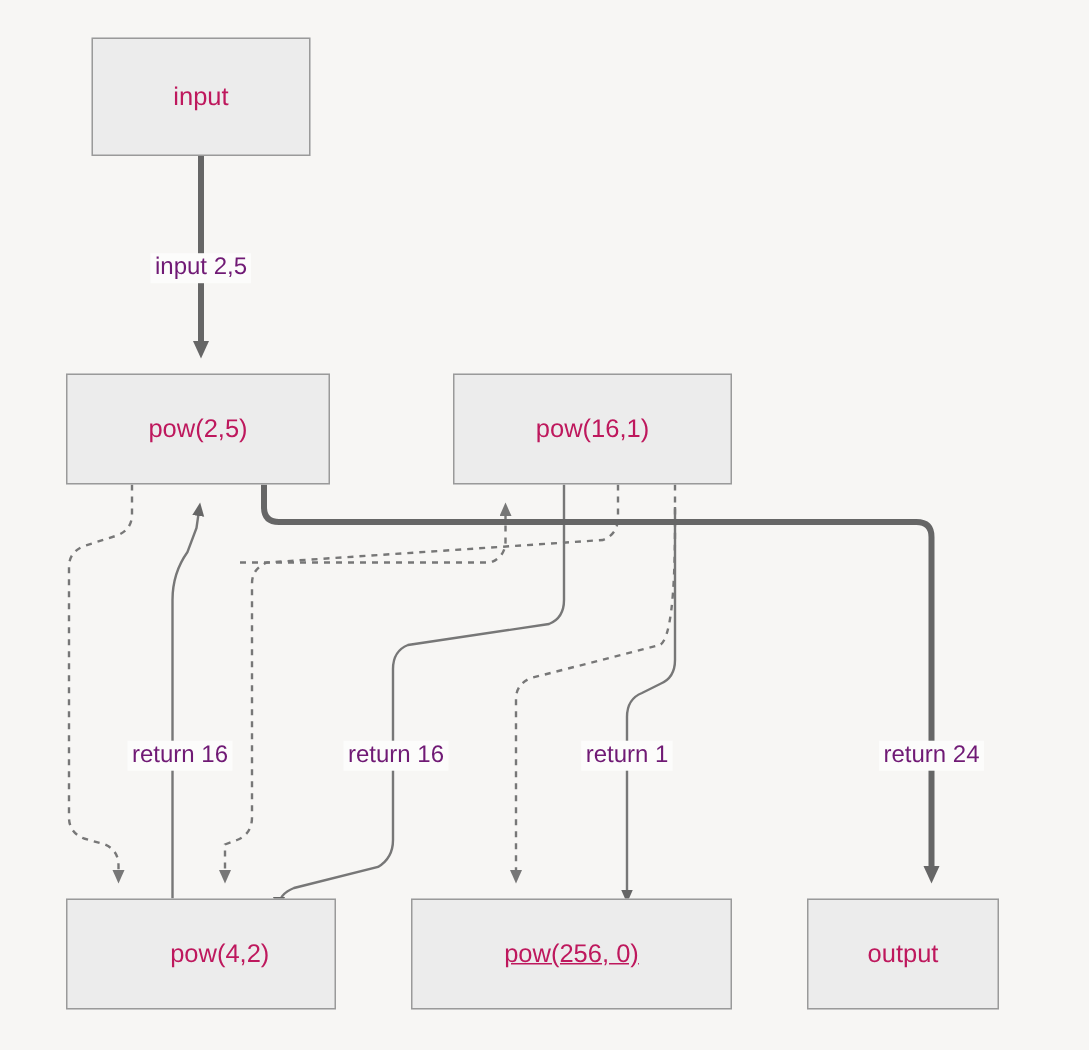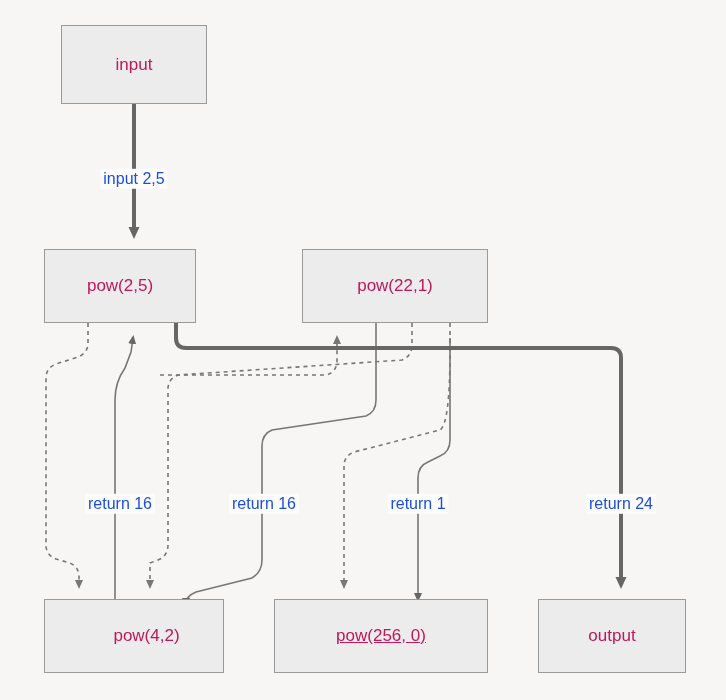--- a/index.html
+++ b/index.html
@@ -24,21 +24,21 @@
     align-items: center;
     justify-content: center;
     color: #be185d;
     font-size: 17px;
     font-family: "Liberation Sans", sans-serif;
     z-index: 3;
   }
   .edge-label {
     position: absolute;
     background: #fcfcfb;
-    color: #1d4ed8;
+    color: #701a75;
     font-size: 16px;
     font-family: "Liberation Sans", sans-serif;
     padding: 1px 3px;
     white-space: nowrap;
     transform: translate(-50%, -50%);
     z-index: 4;
     line-height: 1.15;
   }
   svg#edges {
     position: absolute;
@@ -83,37 +83,37 @@
 
     <path d="M160,375 L327,375 Q337,371 337,361 L337,338" fill="none" stroke="#777777" stroke-width="1.6" stroke-dasharray="4,4" marker-end="url(#ah-dash)"></path>
 
     <path d="M176,323 L176,338 Q176,348 186,348 L611,348 Q621,348 621,358 L621,584" fill="none" stroke="#666666" stroke-width="4" marker-end="url(#ah-thick)"></path>
   </svg>
 
   <div class="node" style="left:61px; top:25px; width:146px; height:79px;">
     <span>input</span>
   </div>
 
-  <div class="node" style="left:44px; top:249px; width:152px; height:74px;align-items:center;">
+  <div class="node" style="left:44px; top:249px; width:176px; height:74px;align-items:center;">
     <span>pow(2,5)</span>
   </div>
 
   <div class="node" style="left:302px; top:249px; width:186px; height:74px;">
-    <span>pow(22,1)</span>
+    <span>pow(16,1)</span>
   </div>
 
   <div class="node" style="left:44px; top:599px; width:180px; height:74px;padding-left:25px;">
     <span>pow(4,2)</span>
   </div>
 
   <div class="node" style="left:274px; top:599px; width:214px; height:74px;text-decoration:underline;">
     <span>pow(256, 0)</span>
   </div>
 
-  <div class="node" style="left:538px; top:599px; width:148px; height:74px;">
+  <div class="node" style="left:538px; top:599px; width:128px; height:74px;">
     <span>output</span>
   </div>
 
   <div class="edge-label" style="left:134px; top:179px;">input 2,5</div>
 
   <div class="edge-label" style="left:120px; top:504px;">return 16</div>
 
   <div class="edge-label" style="left:264px; top:504px;">return 16</div>
 
   <div class="edge-label" style="left:418px; top:504px;">return 1</div>

